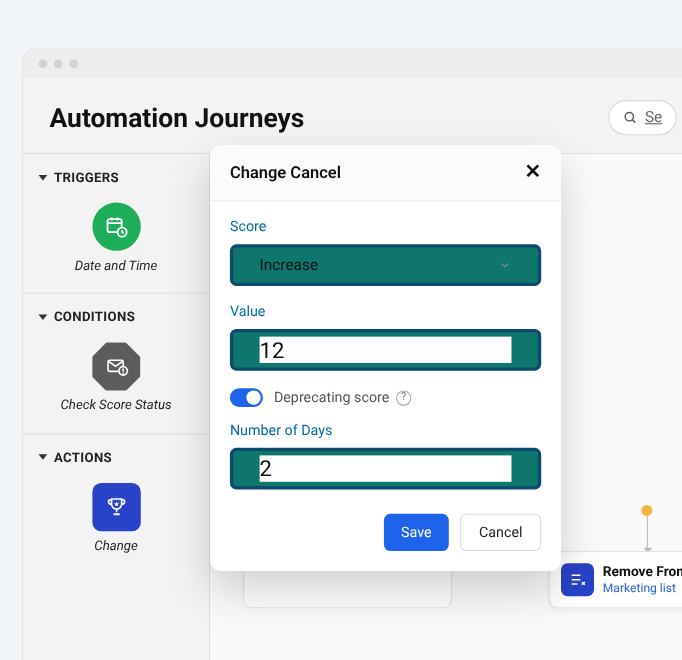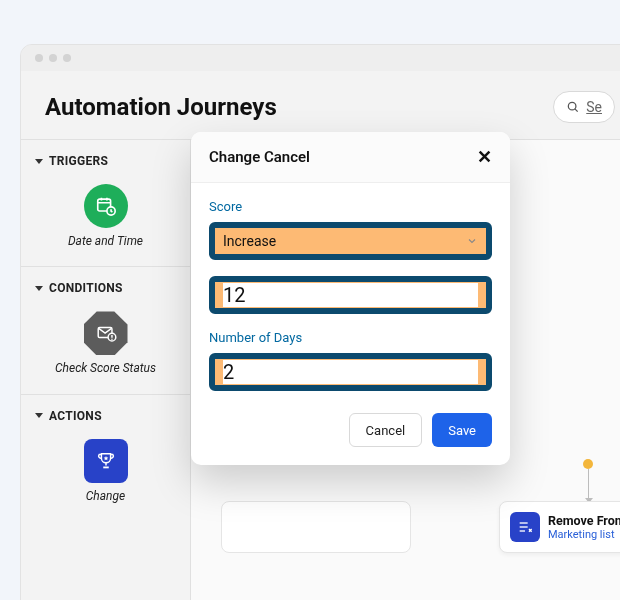--- a/index.html
+++ b/index.html
@@ -149,22 +149,22 @@
     padding: 16px 18px;
     border-bottom: 1px solid #eee;
     background: #fbfbfb;
   }
   .modal-head h2 { font-size: 15px; font-weight: 600; color: #111; }
   .modal-close { font-size: 18px; font-weight: 700; cursor: pointer; line-height: 1; color:#111; }
   .modal-body { padding: 16px 18px 2px 18px; }
   .field-label { font-size: 13px; color: #0369a1; margin-bottom: 8px; }
   .select, .text-input {
     width: 100%; height: 38px;
-    border: 6px solid #0c4a6e; border-radius: 6px;
-    background: #fdba74; padding: 0 8px;
+    border: 3px solid #0c4a6e; border-radius: 6px;
+    background: #0f766e; padding: 0 24px;
     font-size: 14px; color: #111;
     display: flex; align-items: center; justify-content: space-between;
     margin-bottom: 16px;
   }
   .text-input input { border:none; outline:none; width:100%; font-size:20px; color:#111; }
   .chev { color:#888; font-size:11px; }
   .toggle-row { display:flex; align-items:center; gap:10px; margin-bottom:14px; }
   .toggle {
     width: 30px; height: 17px; border-radius: 9px;
     background: #1e63e9; position: relative;
@@ -307,32 +307,40 @@
   <div class="modal-body">
 
     <div class="field-label">Score</div>
     <div class="select">
       <span>Increase</span>
       <svg class="chev" width="12" height="12" viewBox="0 0 24 24" fill="none" stroke="#888" stroke-width="2.2">
           <polyline points="6 9 12 15 18 9"></polyline>
         </svg>
     </div>
 
+    <div class="field-label">Value</div>
     <div class="text-input">
       <input type="text" value="12" style="">
     </div>
 
+    <div class="toggle-row">
+      <div class="toggle"></div>
+      <div class="toggle-label">
+        <span>Deprecating score</span>
+        <span class="help-q">?</span>
+      </div>
+    </div>
 
     <div class="field-label">Number of Days</div>
     <div class="text-input" style="margin-bottom:8px;">
       <input type="text" value="2" style="">
     </div>
 
   </div>
   <div class="modal-foot">
+    <div class="btn btn-primary">
+      <span>Save</span>
+    </div>
     <div class="btn btn-secondary">
       <span>Cancel</span>
     </div>
-    <div class="btn btn-primary">
-      <span>Save</span>
-    </div>
   </div>
 </div>
 
 </body></html>

